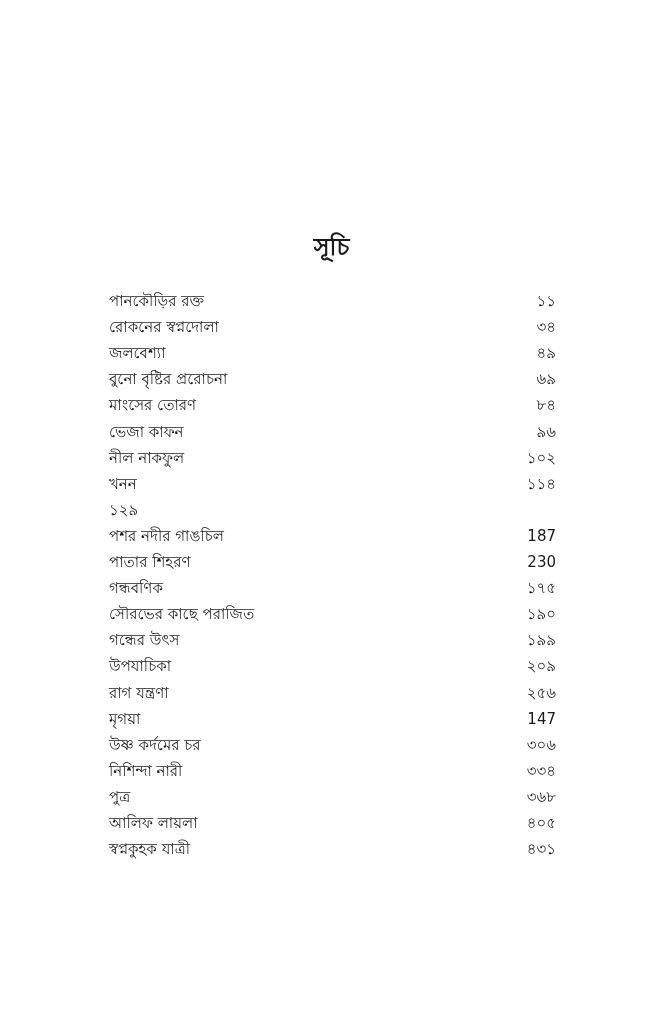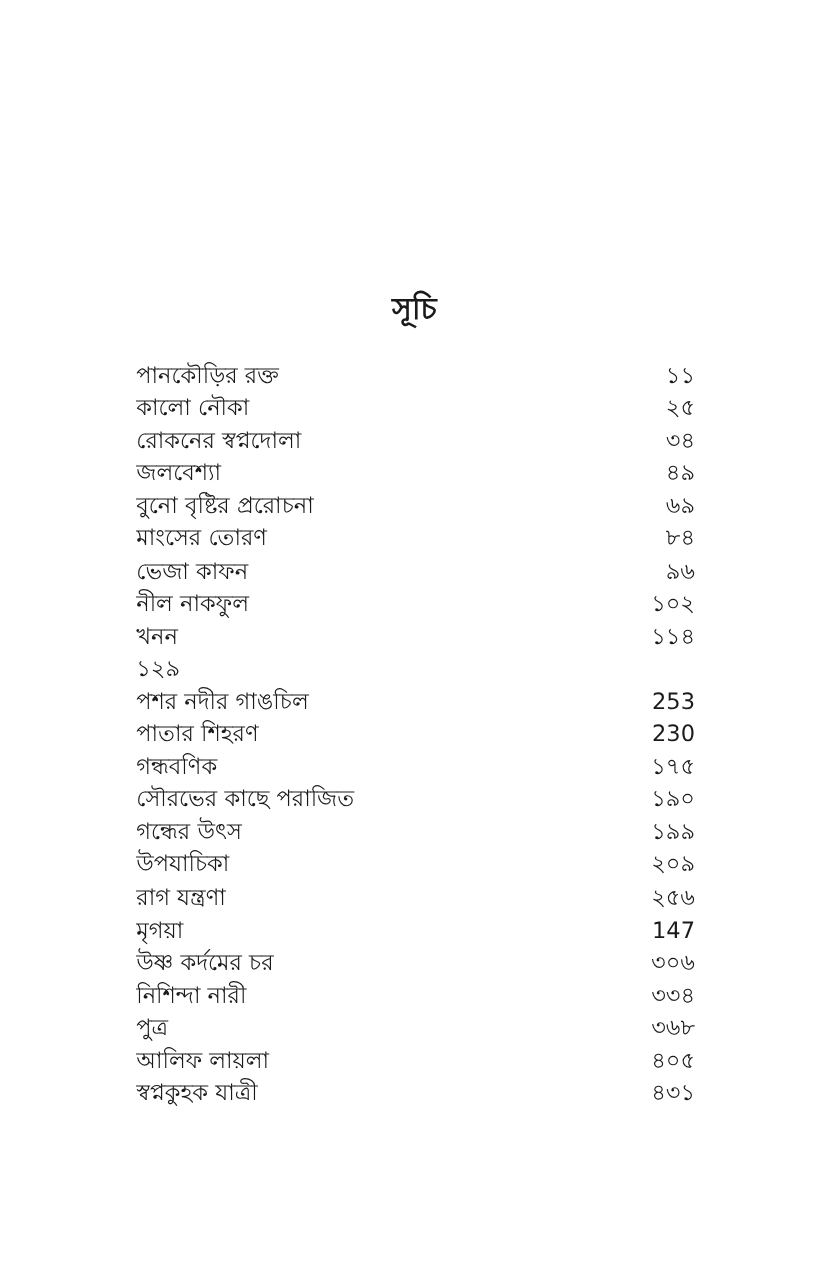--- a/index.html
+++ b/index.html
@@ -36,47 +36,43 @@
     top: 288px;
     left: 109px;
     width: 447px;
     margin: 0;
     padding: 0;
     list-style: none;
   }
   .toc-row {
     display: flex;
     justify-content: space-between;
-    align-items: flex-start;
+    align-items: flex-end;
     height: 26.1px;
-    font-size: 18px;
+    font-size: 15px;
     line-height: 26px;
   }
   .toc-entry-title {
     white-space: nowrap;
   }
   .toc-entry-page {
     white-space: nowrap;
     text-align: right;
   }
 </style>
 </head>
 <body>
 
 <div class="page">
   <div class="toc-title">সূচি</div>
 
   <ul class="toc-list">
     <li class="toc-row">
         <span class="toc-entry-title">পানকৌড়ির রক্ত</span>
         <span class="toc-entry-page">১১</span>
-      </li>
-    <li class="toc-row">
-        <span class="toc-entry-title">কালো নৌকা</span>
-        <span class="toc-entry-page">২৫</span>
       </li>
     <li class="toc-row">
         <span class="toc-entry-title">রোকনের স্বপ্নদোলা</span>
         <span class="toc-entry-page">৩৪</span>
       </li>
     <li class="toc-row">
         <span class="toc-entry-title">জলবেশ্যা</span>
         <span class="toc-entry-page">৪৯</span>
       </li>
     <li class="toc-row">
@@ -97,21 +93,21 @@
       </li>
     <li class="toc-row">
         <span class="toc-entry-title">খনন</span>
         <span class="toc-entry-page">১১৪</span>
       </li>
     <li class="toc-row">
         <span class="toc-entry-page">১২৯</span>
       </li>
     <li class="toc-row">
         <span class="toc-entry-title">পশর নদীর গাঙচিল</span>
-        <span class="toc-entry-page">253</span>
+        <span class="toc-entry-page">187</span>
       </li>
     <li class="toc-row">
         <span class="toc-entry-title">পাতার শিহরণ</span>
         <span class="toc-entry-page">230</span>
       </li>
     <li class="toc-row">
         <span class="toc-entry-title">গন্ধবণিক</span>
         <span class="toc-entry-page">১৭৫</span>
       </li>
     <li class="toc-row">

